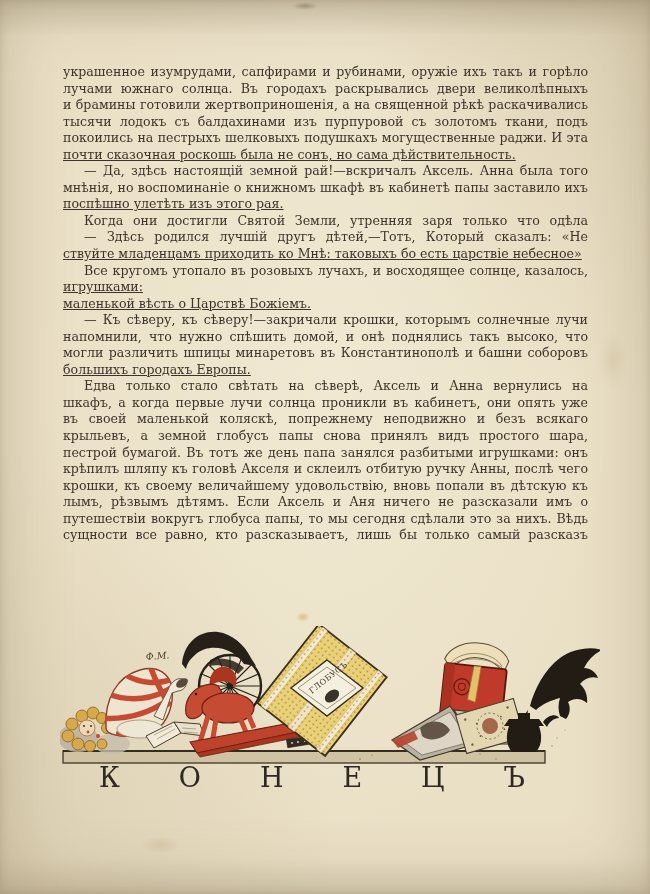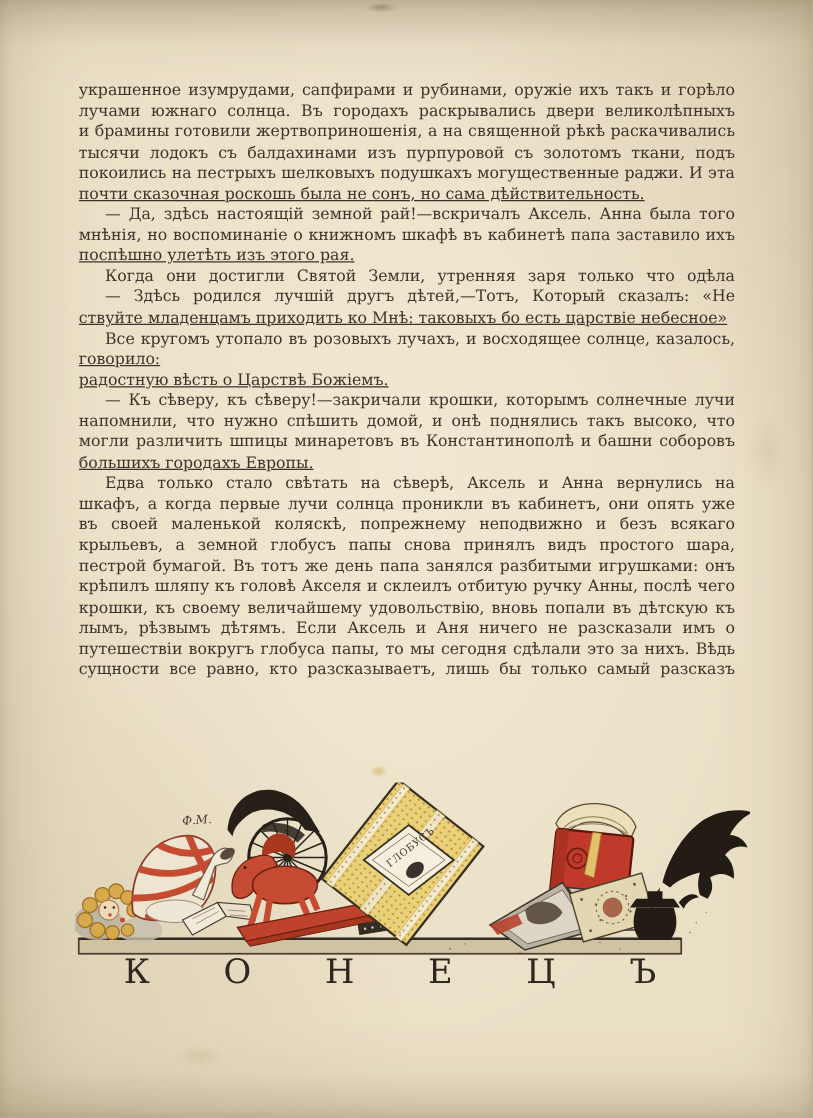--- a/index.html
+++ b/index.html
@@ -49,28 +49,28 @@
   <div class="stain s4"></div>
 
   <div class="text-block">
       <div class="line">украшенное изумрудами, сапфирами и рубинами, оружіе ихъ такъ и горѣло подъ</div>
       <div class="line">лучами южнаго солнца. Въ городахъ раскрывались двери великолѣпныхъ храмовъ</div>
       <div class="line">и брамины готовили жертвоприношенія, а на священной рѣкѣ раскачивались</div>
       <div class="line">тысячи лодокъ съ балдахинами изъ пурпуровой съ золотомъ ткани, подъ которыми</div>
       <div class="line">покоились на пестрыхъ шелковыхъ подушкахъ могущественные раджи. И эта</div>
       <div class="line last">почти сказочная роскошь была не сонъ, но сама дѣйствительность.</div>
       <div class="line ind">— Да, здѣсь настоящій земной рай!—вскричалъ Аксель. Анна была того же</div>
-      <div class="line">мнѣнія, но воспоминаніе о книжномъ шкафѣ въ кабинетѣ папа заставило ихъ</div>
+      <div class="line">мнѣнія, но воспоминаніе о книжномъ шкафѣ въ кабинетѣ папы заставило ихъ</div>
       <div class="line last">поспѣшно улетѣть изъ этого рая.</div>
       <div class="line ind">Когда они достигли Святой Земли, утренняя заря только что одѣла своимъ</div>
       <div class="line ind">— Здѣсь родился лучшій другъ дѣтей,—Тотъ, Который сказалъ: «Не препят-</div>
       <div class="line last">ствуйте младенцамъ приходить ко Мнѣ: таковыхъ бо есть царствіе небесное»</div>
       <div class="line ind">Все кругомъ утопало въ розовыхъ лучахъ, и восходящее солнце, казалось,</div>
-      <div class="line last">говорило:</div>
-      <div class="line last">радостную вѣсть о Царствѣ Божіемъ.</div>
+      <div class="line last">игрушками:</div>
+      <div class="line last">маленькой вѣсть о Царствѣ Божіемъ.</div>
       <div class="line ind">— Къ сѣверу, къ сѣверу!—закричали крошки, которымъ солнечные лучи</div>
       <div class="line">напомнили, что нужно спѣшить домой, и онѣ поднялись такъ высоко, что едва</div>
       <div class="line">могли различить шпицы минаретовъ въ Константинополѣ и башни соборовъ въ</div>
       <div class="line last">большихъ городахъ Европы.</div>
       <div class="line ind">Едва только стало свѣтать на сѣверѣ, Аксель и Анна вернулись на книжный</div>
       <div class="line">шкафъ, а когда первые лучи солнца проникли въ кабинетъ, они опять уже сидѣли</div>
       <div class="line">въ своей маленькой коляскѣ, попрежнему неподвижно и безъ всякаго признака</div>
       <div class="line">крыльевъ, а земной глобусъ папы снова принялъ видъ простого шара, оклееннаго</div>
       <div class="line">пестрой бумагой. Въ тотъ же день папа занялся разбитыми игрушками: онъ при-</div>
       <div class="line">крѣпилъ шляпу къ головѣ Акселя и склеилъ отбитую ручку Анны, послѣ чего</div>

